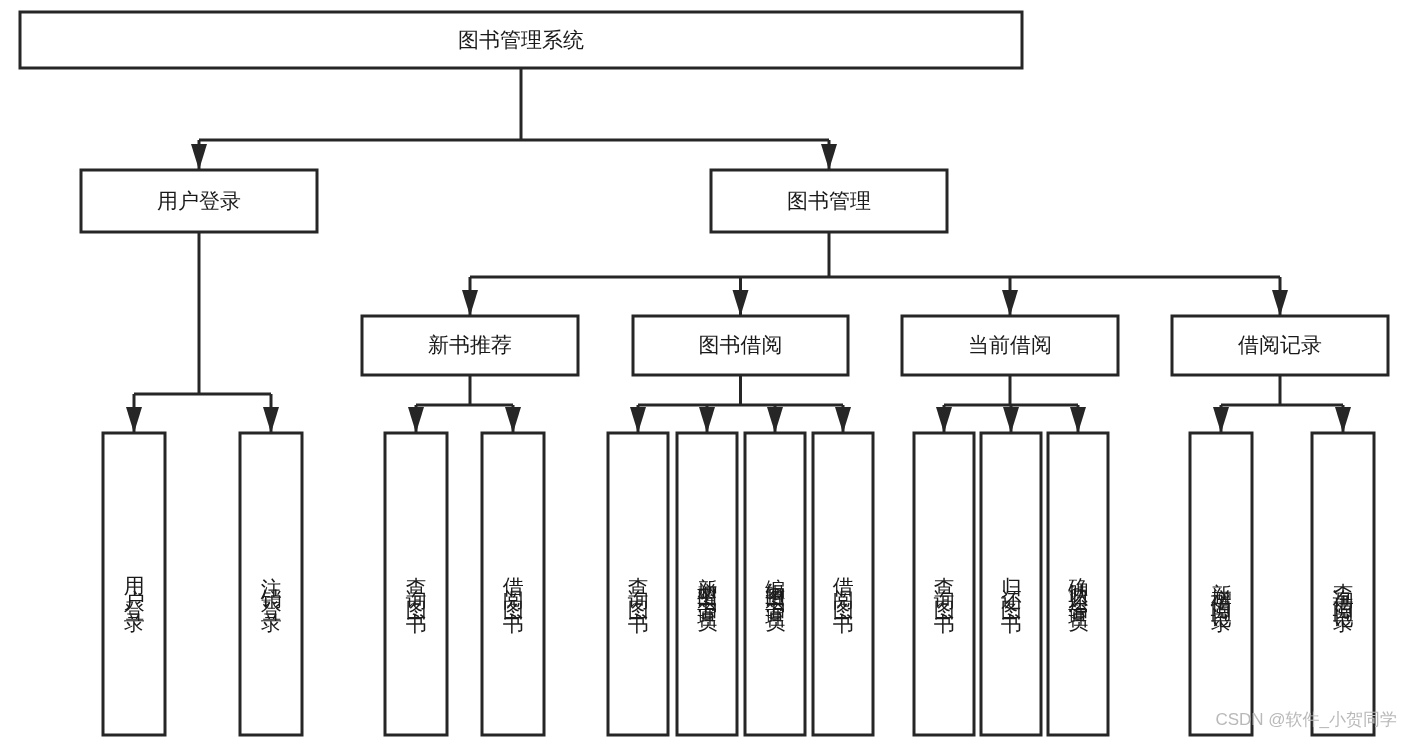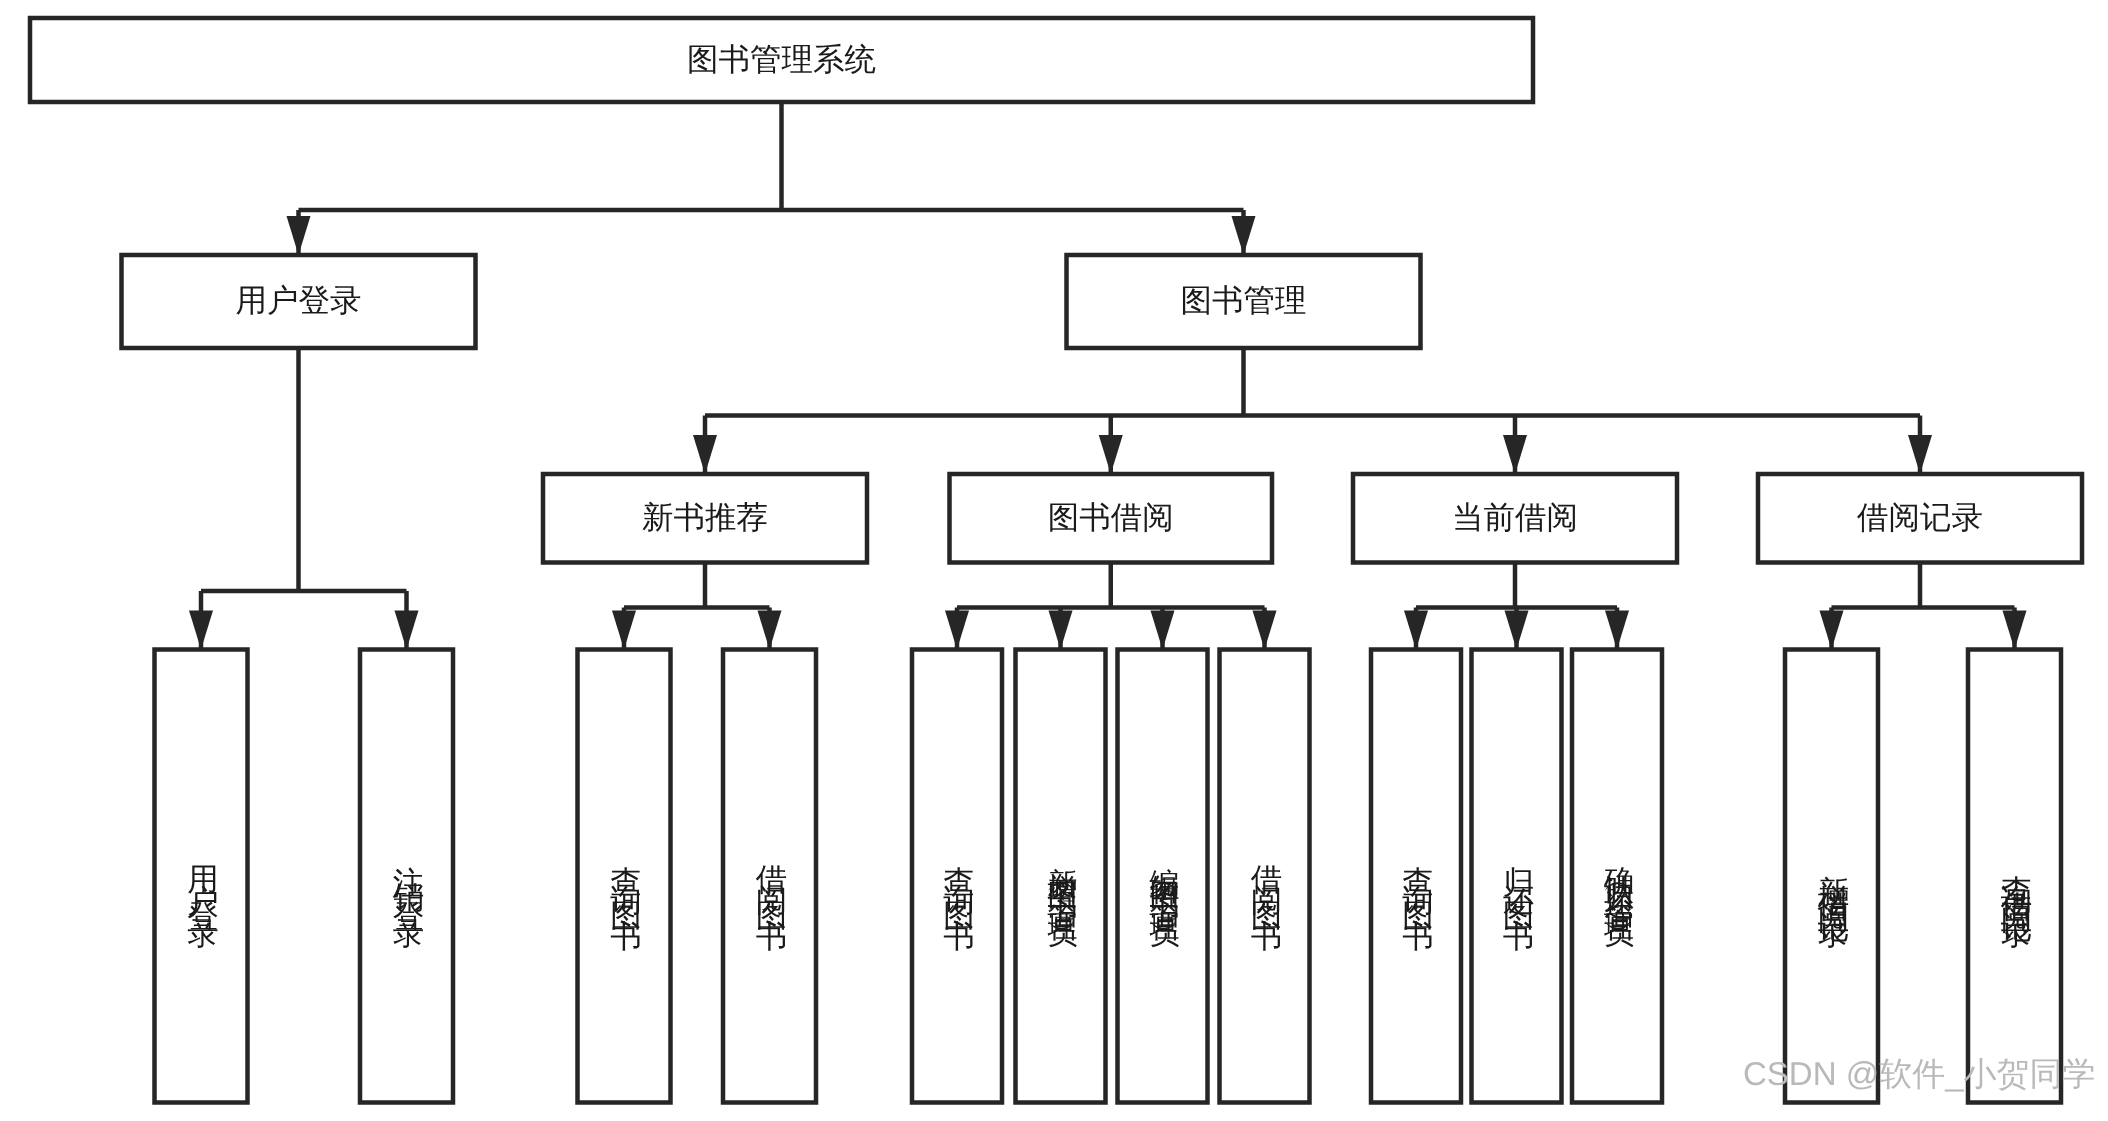--- a/index.html
+++ b/index.html
@@ -62,21 +62,21 @@
     color: #1a1a1a;
     letter-spacing: 1px;
     white-space: nowrap;
     pointer-events: none;
   }
   .watermark {
     position: absolute;
     right: 8px;
     bottom: 4px;
     font-family: "Liberation Sans", "DejaVu Sans", sans-serif;
-    font-size: 22px;
+    font-size: 17px;
     color: #b9b9b9;
     white-space: nowrap;
     user-select: none;
   }
 </style>
 </head>
 <body>
 
 <div id="diagram-root">
 

